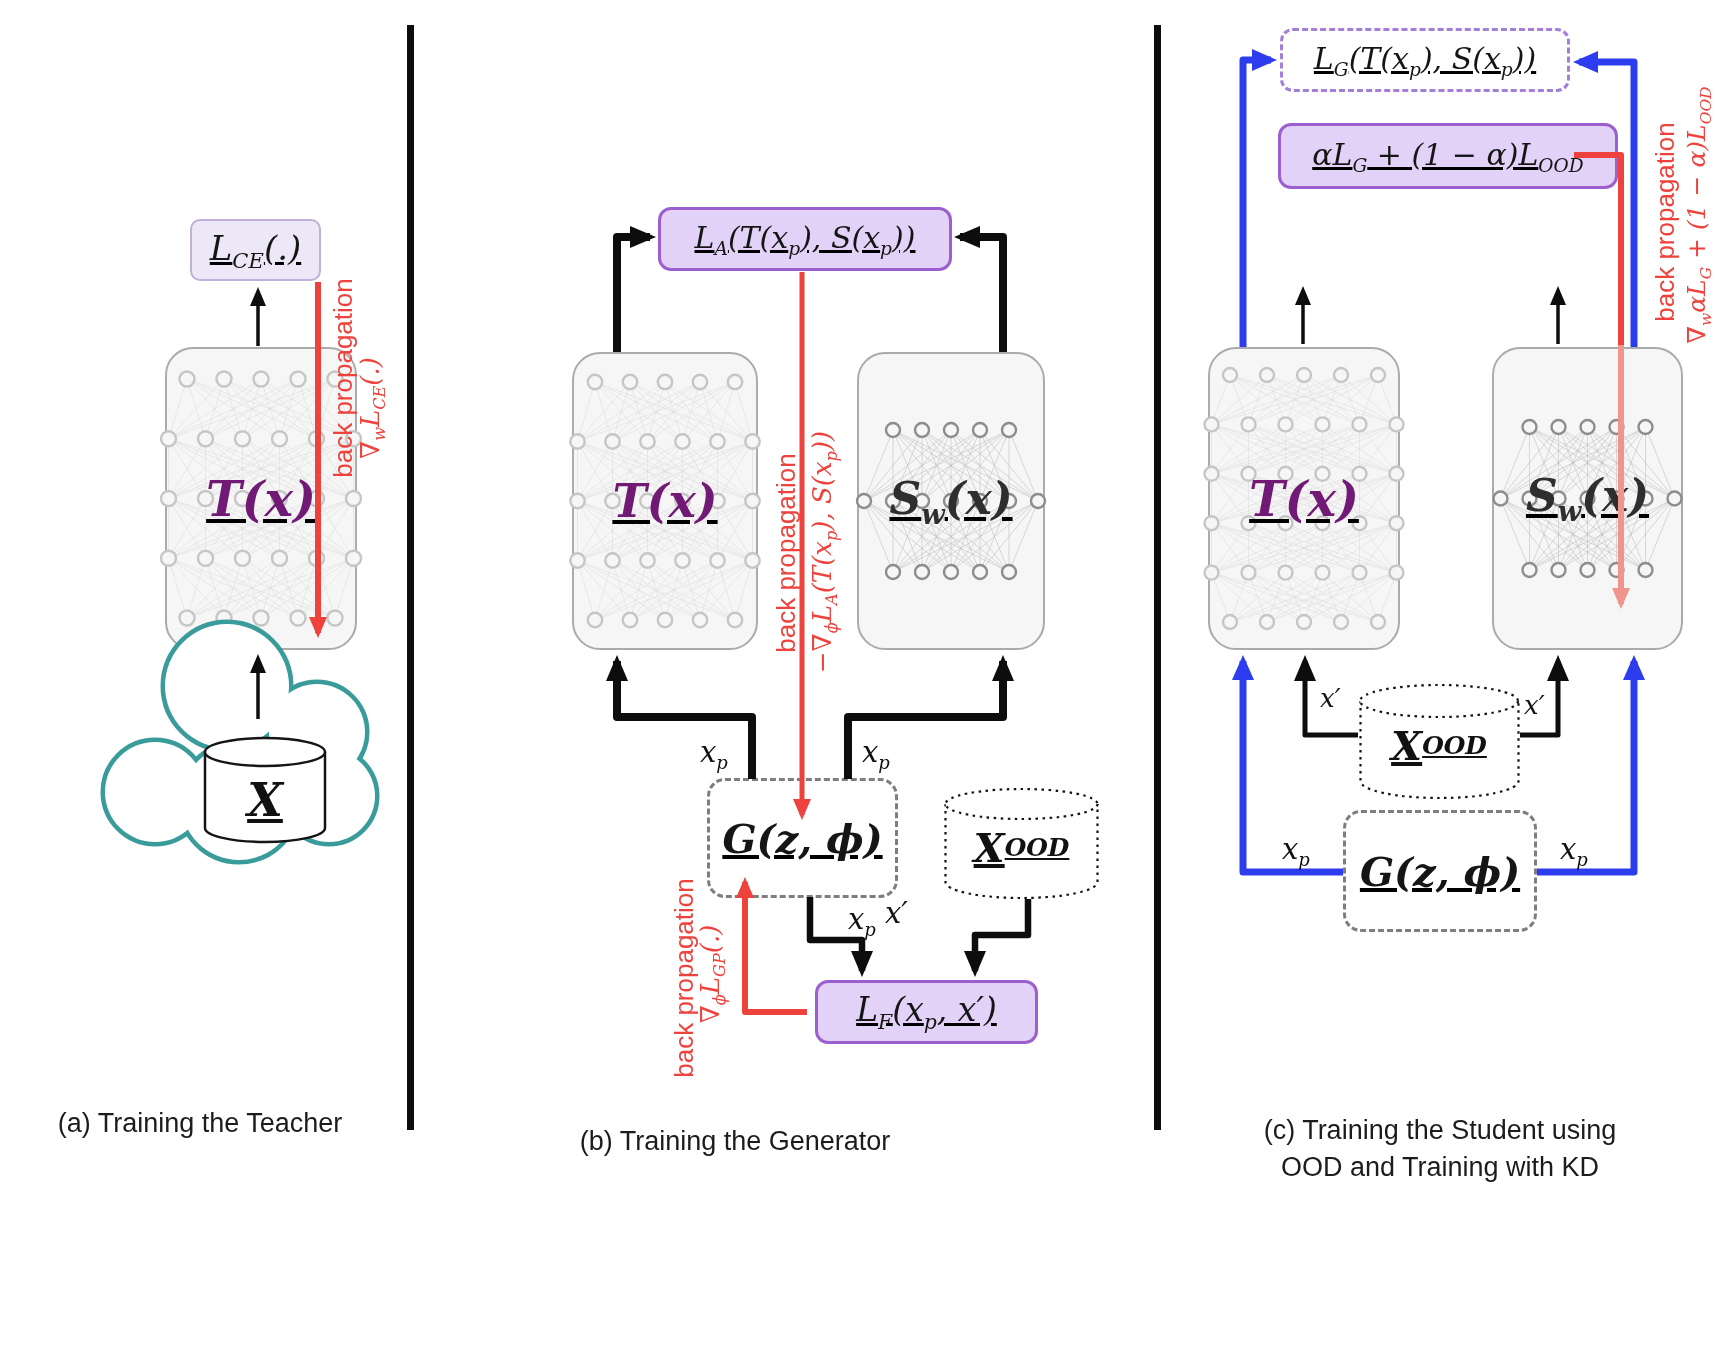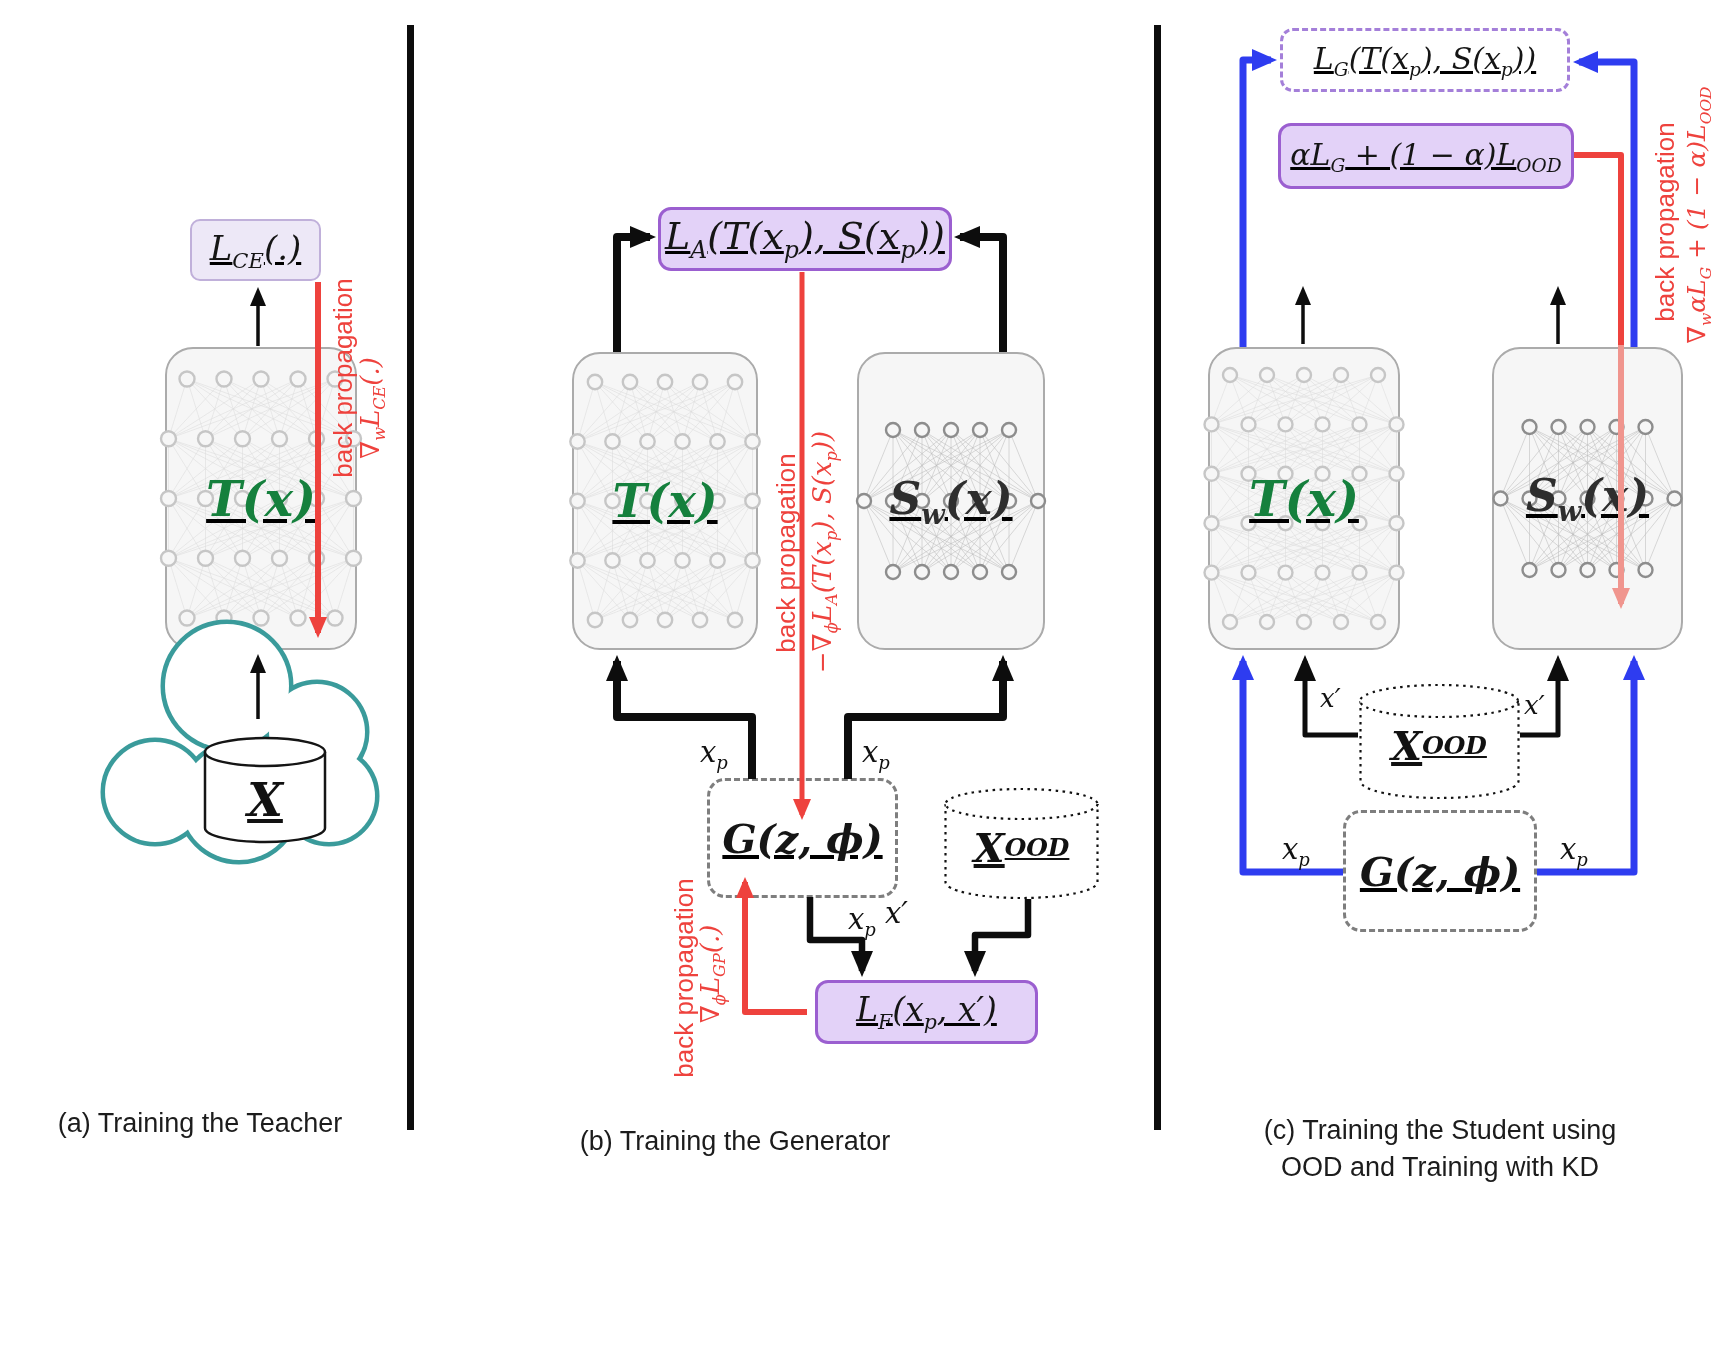--- a/index.html
+++ b/index.html
@@ -1,21 +1,21 @@
 <!DOCTYPE html>
 <html><head>
 <meta charset="utf-8">
 <style>
   html,body{margin:0;padding:0;background:#fff;}
   #canvas{position:relative;width:1732px;height:1358px;background:#fff;overflow:hidden;
           font-family:"Liberation Sans",sans-serif;}
   .abs{position:absolute;}
   .flexc{display:flex;align-items:center;justify-content:center;text-decoration:underline;}
   .net-box{background:#f6f6f6;border:2px solid #ababab;border-radius:28px;box-sizing:border-box;}
-  .net-label{font-family:"DejaVu Serif",serif;font-style:italic;font-weight:700;color:#15803d;}
+  .net-label{font-family:"DejaVu Serif",serif;font-style:italic;font-weight:700;color:#701a75;}
   .loss-solid{background:#e3d2f8;border:3px solid #9b5fd0;border-radius:13px;box-sizing:border-box;}
   .loss-light{background:#ede8f7;border:2px solid #c0b0da;border-radius:10px;box-sizing:border-box;}
   .loss-dashed{background:#fff;border:3px dashed #a47fd9;border-radius:13px;box-sizing:border-box;}
   .gen-box{background:#fff;border:3.5px dashed #7e7e7e;border-radius:18px;box-sizing:border-box;}
   .mathtext{font-family:"DejaVu Serif",serif;font-style:italic;color:#151515;white-space:nowrap;}
   sub{font-size:0.62em;}
   .rot{position:absolute;transform:translate(-50%,-50%) rotate(-90deg);white-space:nowrap;}
   .red{color:#ee423d;}
   .bp{font-family:"Liberation Sans",sans-serif;font-size:26px;}
   .bpf{font-family:"DejaVu Serif",serif;font-style:italic;font-size:26px;}
@@ -225,21 +225,21 @@
     </g>
   </svg>
 
   <svg class="abs" style="left:203px;top:736px;" width="124" height="108">
     <path d="M2,16 V92 A60,14 0 0 0 122,92 V16" fill="#fff" stroke="#151515" stroke-width="2.5"></path>
     <ellipse cx="62" cy="16" rx="60" ry="14" fill="#fff" stroke="#151515" stroke-width="2.5"></ellipse>
   </svg>
   <div class="abs flexc cyl-label" style="left:203px;top:770px;width:124px;height:60px;font-size:46px;">X</div>
 
   <div class="abs loss-solid flexc" style="left:658px;top:207px;width:294px;height:64px;">
-    <span class="mathtext" style="font-size:38px;">L<sub>A</sub>(T(x<sub>p</sub>), S(x<sub>p</sub>))</span>
+    <span class="mathtext" style="font-size:30px;">L<sub>A</sub>(T(x<sub>p</sub>), S(x<sub>p</sub>))</span>
   </div>
 
   <div class="abs net-box" style="left:572px;top:352px;width:186px;height:298px;">
     <svg width="182" height="294">
         <line x1="21" y1="28" x2="3.5" y2="87.5" stroke="#dcdcdc" stroke-width="0.8" opacity="0.7"></line>
         <line x1="21" y1="28" x2="38.5" y2="87.5" stroke="#dcdcdc" stroke-width="0.8" opacity="0.7"></line>
         <line x1="21" y1="28" x2="73.5" y2="87.5" stroke="#dcdcdc" stroke-width="0.8" opacity="0.7"></line>
         <line x1="21" y1="28" x2="108.5" y2="87.5" stroke="#dcdcdc" stroke-width="0.8" opacity="0.7"></line>
         <line x1="21" y1="28" x2="143.5" y2="87.5" stroke="#dcdcdc" stroke-width="0.8" opacity="0.7"></line>
         <line x1="21" y1="28" x2="178.5" y2="87.5" stroke="#dcdcdc" stroke-width="0.8" opacity="0.7"></line>
@@ -508,21 +508,21 @@
   </svg>
   <div class="abs flexc cyl-label" style="left:943px;top:814px;width:157px;height:66px;font-size:40px;">X<sub>OOD</sub></div>
 
   <div class="abs loss-solid flexc" style="left:807px;top:980px;width:223px;height:64px;margin-left:8px;">
     <span class="mathtext" style="font-size:33px;">L<sub>F</sub>(x<sub>p</sub>, x′)</span>
   </div>
 
   <div class="abs loss-dashed flexc" style="left:1280px;top:28px;width:290px;height:64px;">
     <span class="mathtext" style="font-size:30px;">L<sub>G</sub>(T(x<sub>p</sub>), S(x<sub>p</sub>))</span>
   </div>
-  <div class="abs loss-solid flexc" style="left:1278px;top:123px;width:296px;height:66px;">
+  <div class="abs loss-solid flexc" style="left:1278px;top:123px;width:340px;height:66px;">
     <span class="mathtext" style="font-size:30px;">αL<sub>G</sub> + (1 − α)L<sub>OOD</sub></span>
   </div>
 
   <div class="abs net-box" style="left:1208px;top:347px;width:192px;height:303px;">
     <svg width="188" height="299">
         <line x1="20" y1="26" x2="1.5" y2="75.4" stroke="#dcdcdc" stroke-width="0.8" opacity="0.7"></line>
         <line x1="20" y1="26" x2="38.5" y2="75.4" stroke="#dcdcdc" stroke-width="0.8" opacity="0.7"></line>
         <line x1="20" y1="26" x2="75.5" y2="75.4" stroke="#dcdcdc" stroke-width="0.8" opacity="0.7"></line>
         <line x1="20" y1="26" x2="112.5" y2="75.4" stroke="#dcdcdc" stroke-width="0.8" opacity="0.7"></line>
         <line x1="20" y1="26" x2="149.5" y2="75.4" stroke="#dcdcdc" stroke-width="0.8" opacity="0.7"></line>

